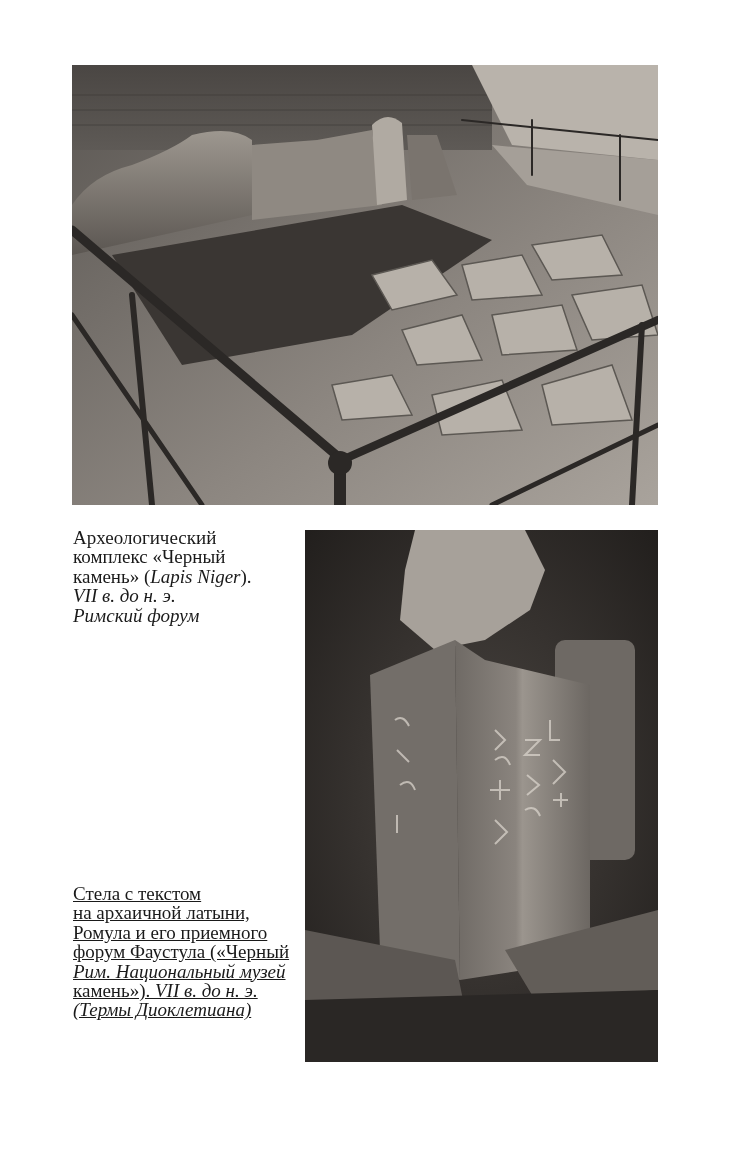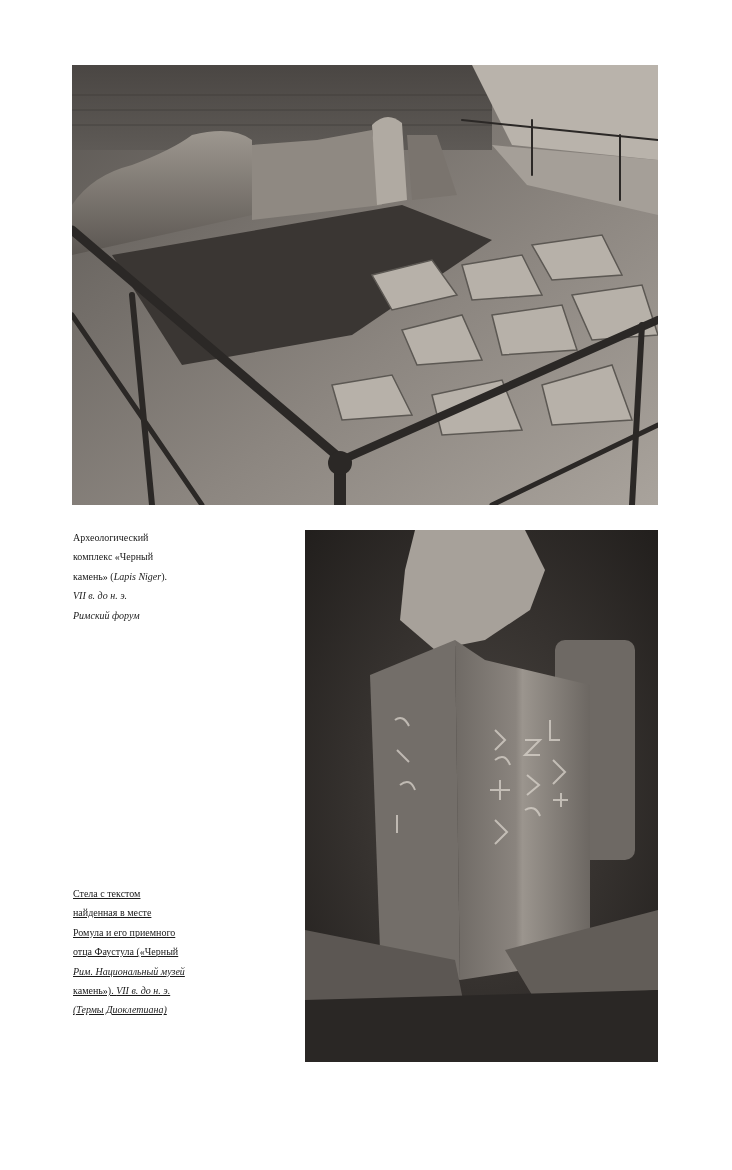--- a/index.html
+++ b/index.html
@@ -2,21 +2,21 @@
 <html><head>
 <meta charset="utf-8">
 <style>
   html, body { margin: 0; padding: 0; background: #ffffff; }
   body { width: 732px; height: 1170px; position: relative; overflow: hidden;
          font-family: "Liberation Serif", "DejaVu Serif", serif; color: #1a1a1a; }
   .photo { position: absolute; overflow: hidden; }
   .photo svg { display: block; width: 100%; height: 100%; }
   #photo-top { left: 72px; top: 65px; width: 586px; height: 440px; background: #6d6a66; }
   #photo-bottom { left: 305px; top: 530px; width: 353px; height: 532px; background: #3a3633; }
-  .caption { position: absolute; left: 73px; font-size: 10px; line-height: 19.4px; }
+  .caption { position: absolute; left: 73px; font-size: 19px; line-height: 19.4px; }
   .caption .line { display: block; white-space: nowrap; }
   .caption i { font-style: italic; text-align: right; }
   #caption-top { top: 528px; width: 225px; }
   #caption-bottom { top: 884px; width: 225px; text-decoration: underline; }
 </style>
 </head>
 <body>
 
 <div class="photo" id="photo-top">
   <svg viewBox="0 0 586 440" preserveAspectRatio="none">
@@ -132,19 +132,19 @@
     </g>
 
     <polygon points="0,400 150,430 160,480 0,470" fill="#5c5753"></polygon>
     <polygon points="200,420 353,380 353,460 230,470" fill="#625d58"></polygon>
     <polygon points="0,470 353,460 353,532 0,532" fill="#2a2725"></polygon>
   </svg>
 </div>
 
 <div class="caption" id="caption-bottom">
   <span class="line">Стела с  текстом</span>
-  <span class="line">найденная в  месте</span>
+  <span class="line">на архаичной латыни,</span>
   <span class="line">Ромула и  его приемного</span>
-  <span class="line">отца Фаустула («Черный</span>
+  <span class="line">форум Фаустула («Черный</span>
   <span class="line"><i>Рим. Национальный музей</i></span>
   <span class="line"><span>камень»). </span><i>VII в. до н. э.</i></span>
   <span class="line"><i>(Термы Диоклетиана)</i></span>
 </div>
 
 </body></html>

